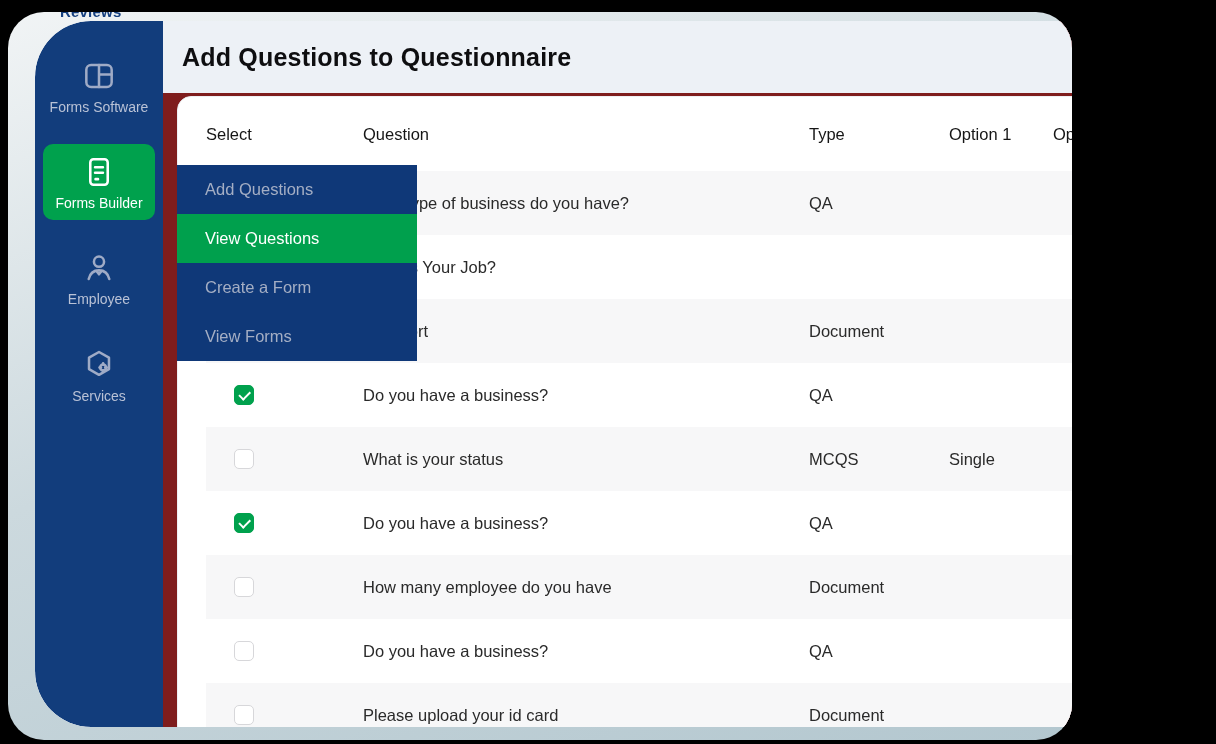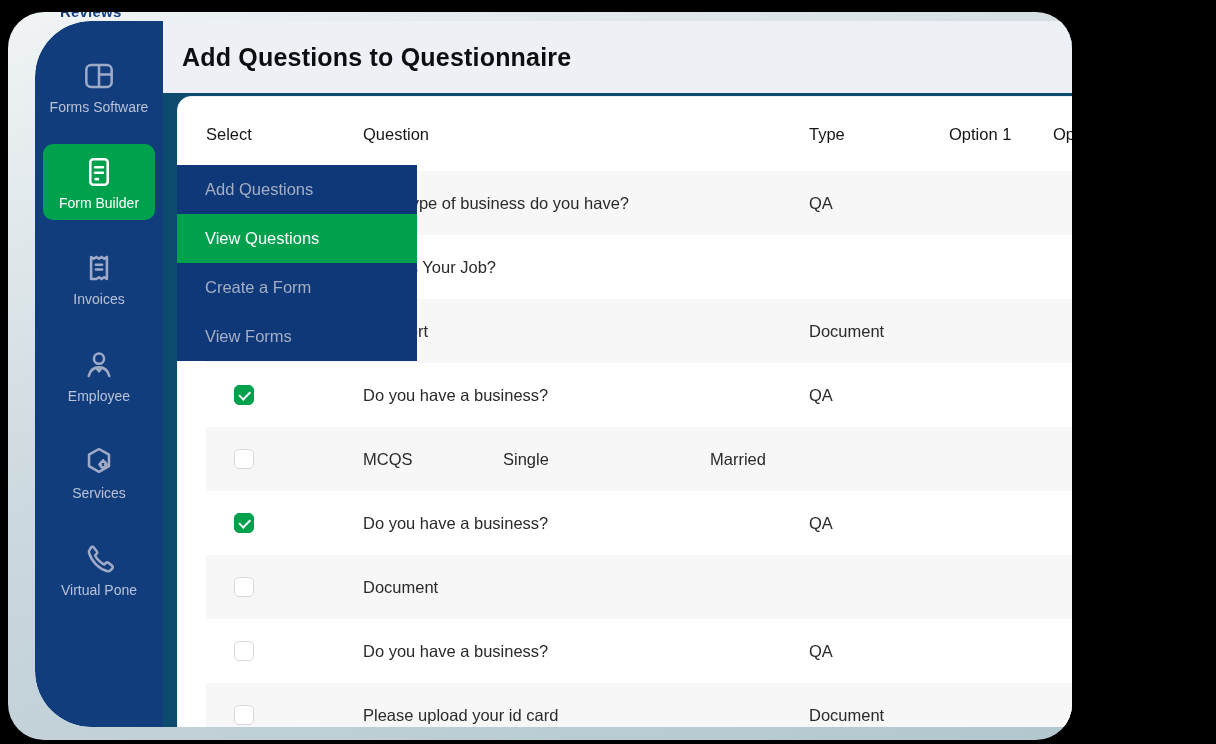--- a/index.html
+++ b/index.html
@@ -24,21 +24,21 @@
             display:flex; flex-direction:column; align-items:center; justify-content:center;
             cursor:pointer; border-radius:10px; }
   .s-item .s-icon { width:38px; height:38px; color:#9fabc6; display:block; }
   .s-item .s-icon svg { width:100%; height:100%; }
   .s-label { font-size:14px; color:#b9c2d6; margin-top:4px; white-space:nowrap; }
   .s-item.active { background:#00a14d; height:76px; }
   .s-item.active .s-icon { color:#fff; }
   .s-item.active .s-label { color:#fff; }
 
   
-  .content { flex:1; position:relative; background:#0c4a6e; overflow:hidden; }
+  .content { flex:1; position:relative; background:#7f1d1d; overflow:hidden; }
   .titlebar { height:72px; background:#edf1f6; display:flex; align-items:center; padding-left:19px; }
   .titlebar h1 { font-size:25px; font-weight:700; color:#0e0e10; letter-spacing:.2px; }
 
   .card { position:absolute; left:14px; top:75px; right:-60px; bottom:-60px;
           background:#fff; border:1px solid #eef0f3; border-radius:14px 14px 0 0;
           padding-left:28px; overflow:hidden; }
 
   .thead { height:74px; display:flex; align-items:center;
            font-size:16.5px; font-weight:500; color:#161616; }
   .trow  { height:64px; display:flex; align-items:center;
@@ -79,50 +79,37 @@
               <rect x="4" y="5" width="16" height="14" rx="3"></rect>
               <path d="M12 5v14M12 11h8"></path>
             </svg></span>
         <span class="s-label">Forms Software</span>
       </div>
         <div class="s-item active">
         <span class="s-icon"><svg viewBox="0 0 24 24" fill="none" stroke="currentColor" stroke-width="1.6" stroke-linecap="round" stroke-linejoin="round">
               <rect x="6.5" y="4" width="11" height="16" rx="2"></rect>
               <path d="M9.5 9h5M9.5 12.5h5M9.8 16.5h1.6"></path>
             </svg></span>
-        <span class="s-label">Form Builder</span>
-      </div>
-        <div class="s-item">
-        <span class="s-icon"><svg viewBox="0 0 24 24" fill="none" stroke="currentColor" stroke-width="1.6" stroke-linecap="round" stroke-linejoin="round">
-              <path d="M7 5l1.7 1.2L10.4 5l1.6 1.2L13.6 5l1.7 1.2L17 5v14l-1.7-1.2-1.7 1.2-1.6-1.2-1.7 1.2L7 19z"></path>
-              <path d="M10 10h4M10 13h4"></path>
-            </svg></span>
-        <span class="s-label">Invoices</span>
+        <span class="s-label">Forms Builder</span>
       </div>
         <div class="s-item">
         <span class="s-icon"><svg viewBox="0 0 24 24" fill="none" stroke="currentColor" stroke-width="1.6" stroke-linecap="round" stroke-linejoin="round">
               <circle cx="12" cy="8" r="3.2"></circle>
               <path d="M5.5 19c.8-3.6 3.4-5.5 6.5-5.5s5.7 1.9 6.5 5.5"></path>
               <path d="M10.4 13.9L12 16l1.6-2.1"></path>
             </svg></span>
         <span class="s-label">Employee</span>
       </div>
         <div class="s-item">
         <span class="s-icon"><svg viewBox="0 0 24 24" fill="none" stroke="currentColor" stroke-width="1.6" stroke-linecap="round" stroke-linejoin="round">
               <path d="M12 3.8l6.3 3.6v7.2L12 18.2l-6.3-3.6V7.4z"></path>
               <circle cx="14.6" cy="13.6" r="1.9"></circle>
               <path d="M14.6 10.9v1M14.6 15.3v1M12.3 13.6h1M15.9 13.6h1"></path>
             </svg></span>
         <span class="s-label">Services</span>
-      </div>
-        <div class="s-item">
-        <span class="s-icon"><svg viewBox="0 0 24 24" fill="none" stroke="currentColor" stroke-width="1.6" stroke-linecap="round" stroke-linejoin="round">
-              <path d="M7 4.6c.5-.5 1.3-.4 1.7.1l1.9 2.4c.4.5.3 1.1-.1 1.6l-1 1c.9 2.2 3.6 4.9 5.8 5.8l1-1c.5-.4 1.1-.5 1.6-.1l2.4 1.9c.5.4.6 1.2.1 1.7l-1.2 1.2c-.5.5-1.2.7-1.9.5C11.8 18.1 7.3 13.6 5.7 8c-.2-.7 0-1.4.5-1.9z"></path>
-            </svg></span>
-        <span class="s-label">Virtual Pone</span>
       </div>
       </aside>
 
     <main class="content">
       <div class="titlebar">
         <h1>Add Questions to Questionnaire</h1>
       </div>
 
       <div class="card">
         <div class="thead" id="thead">
@@ -171,39 +158,41 @@
           <div class="c1">Do you have a business?</div>
           <div class="c2">QA</div>
           <div class="c3"></div>
           <div class="c4"></div>
           <div class="c5"></div>
         </div>
             <div class="trow striped">
           <div class="c0">
                 <div class="cb"></div>
               </div>
+          <div class="c1">What is your status</div>
           <div class="c2">MCQS</div>
           <div class="c3">Single</div>
           <div class="c4"></div>
           <div class="c5">Married</div>
         </div>
             <div class="trow">
           <div class="c0">
                 <div class="cb checked"></div>
               </div>
           <div class="c1">Do you have a business?</div>
           <div class="c2">QA</div>
           <div class="c3"></div>
           <div class="c4"></div>
           <div class="c5"></div>
         </div>
             <div class="trow striped">
           <div class="c0">
                 <div class="cb"></div>
               </div>
+          <div class="c1">How many employee do you have</div>
           <div class="c2">Document</div>
           <div class="c3"></div>
           <div class="c4"></div>
           <div class="c5"></div>
         </div>
             <div class="trow">
           <div class="c0">
                 <div class="cb"></div>
               </div>
           <div class="c1">Do you have a business?</div>

